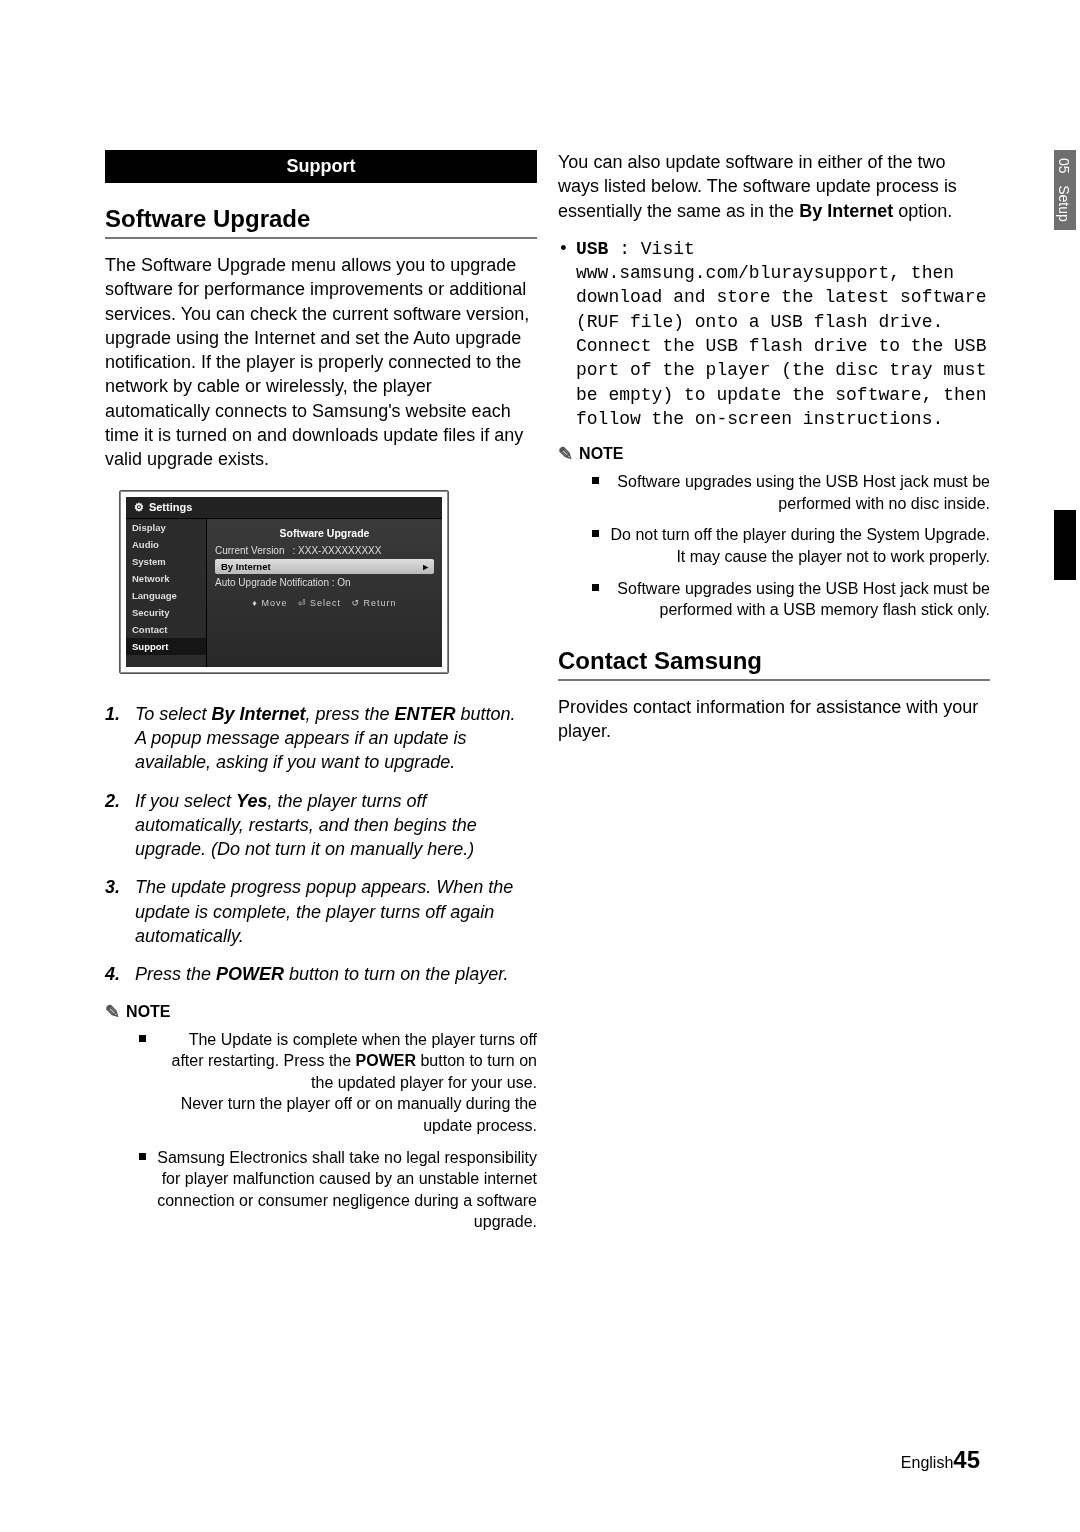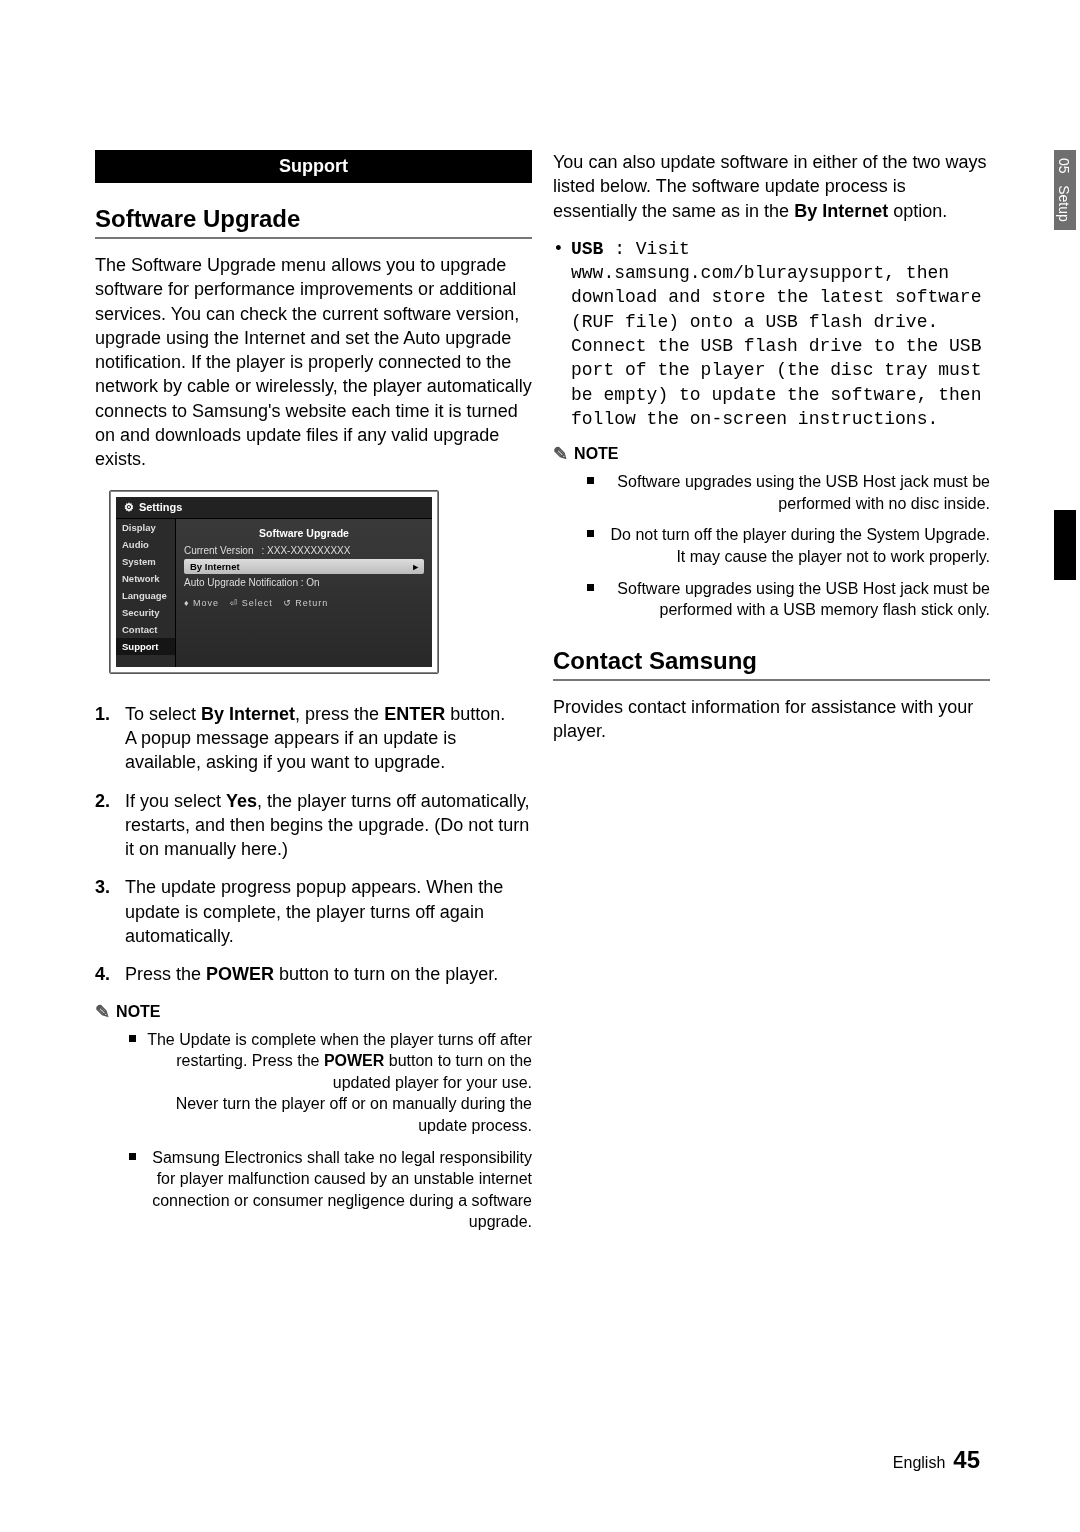--- a/index.html
+++ b/index.html
@@ -8,20 +8,21 @@
     height: 1532px;
     background: #fff;
     font-family: Arial, Helvetica, sans-serif;
     color: #000;
     position: relative;
   }
   .page {
     padding: 150px 90px 60px 95px;
     display: flex;
     gap: 21px;
+    margin-left: 10px;
   }
   .col { flex: 1; min-width: 0; }
   .col-left { flex: 1; }
   .col-right { flex: 1; }
 
   .section-bar {
     background: #000;
     color: #fff;
     font-weight: bold;
     text-align: center;
@@ -49,20 +50,21 @@
     counter-reset: step;
     margin: 10px 0 10px 0;
   }
   ol.steps > li {
     counter-increment: step;
     position: relative;
     padding-left: 30px;
     font-size: 18px;
     line-height: 1.35;
     margin-bottom: 14px;
+    font-style: italic;
   }
   ol.steps > li::before {
     content: counter(step) ".";
     position: absolute;
     left: 0;
     font-weight: bold;
   }
   .bold { font-weight: bold; }
 
   .note-head {
@@ -137,21 +139,21 @@
   .tv-title {
     background: #222;
     padding: 4px 8px;
     font-weight: bold;
     display:flex; align-items:center; gap:5px;
     border-bottom:1px solid #000;
     font-size:11px;
   }
   .tv-body { flex:1; display:flex; }
   .tv-side {
-    width: 60px;
+    width: 81px;
     background: #2b2b2b;
     display:flex; flex-direction:column;
     border-right:1px solid #000;
   }
   .tv-side div {
     padding: 3px 6px;
     color: #ddd;
     font-weight: bold;
     font-size:9.5px;
   }
@@ -161,21 +163,21 @@
     background: linear-gradient(#3a3a3a,#282828);
   }
   .tv-main-title { text-align:center; font-weight:bold; margin:4px 0 6px; font-size:10.5px;}
   .tv-row { display:flex; gap:8px; margin:2px 0; font-size:10px; color:#ddd;}
   .tv-option {
     background: linear-gradient(#ddd,#bbb);
     color:#000; padding:2px 6px; border-radius:2px;
     display:flex; justify-content:space-between; margin:3px 0;
     font-size:9.5px; font-weight:bold;
   }
-  .tv-foot { text-align:left; font-size:9px; color:#ccc; margin-top:10px; letter-spacing:1px;}
+  .tv-foot { text-align:center; font-size:9px; color:#ccc; margin-top:10px; letter-spacing:1px;}
   .gear { display:inline-block; }
 
   
   .side-tab {
     position: absolute;
     right: 0;
     top: 150px;
     width: 30px;
     display: flex;
     flex-direction: column;
@@ -195,21 +197,21 @@
     width: 22px;
     height: 70px;
     margin-top: 280px;
   }
 
   .footer {
     position: absolute;
     bottom: 58px;
     right: 100px;
     font-size: 16px;
-    display:flex; align-items: baseline; gap:8px;
+    display:flex; align-items: baseline; 
   }
   .footer .pg { font-size: 24px; font-weight: bold; }
 </style>
 </head>
 <body>
 
 <div class="side-tab">
   <div class="tab-grey">
     <span>05</span>
     &nbsp;

